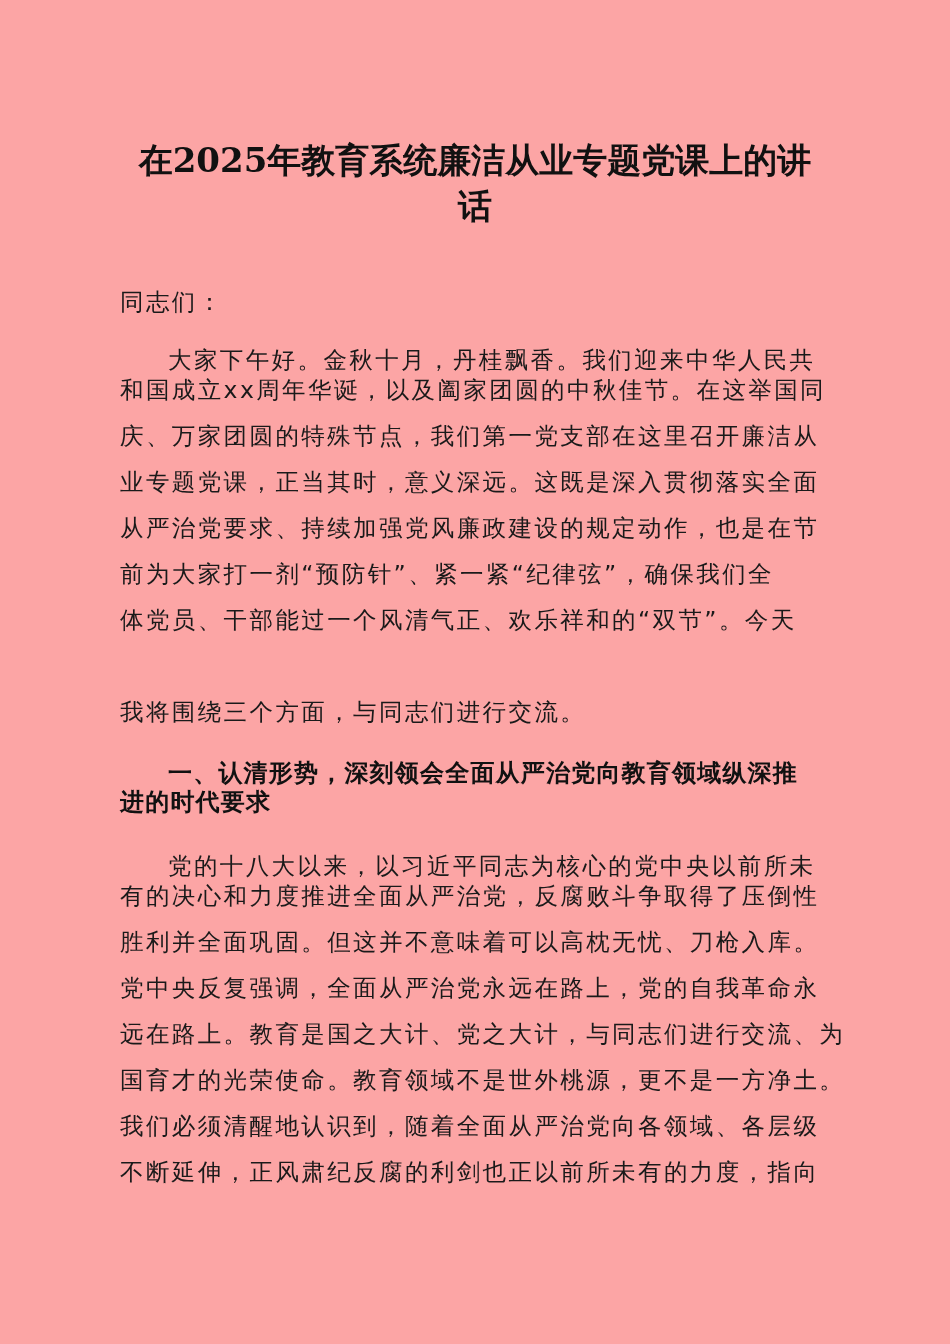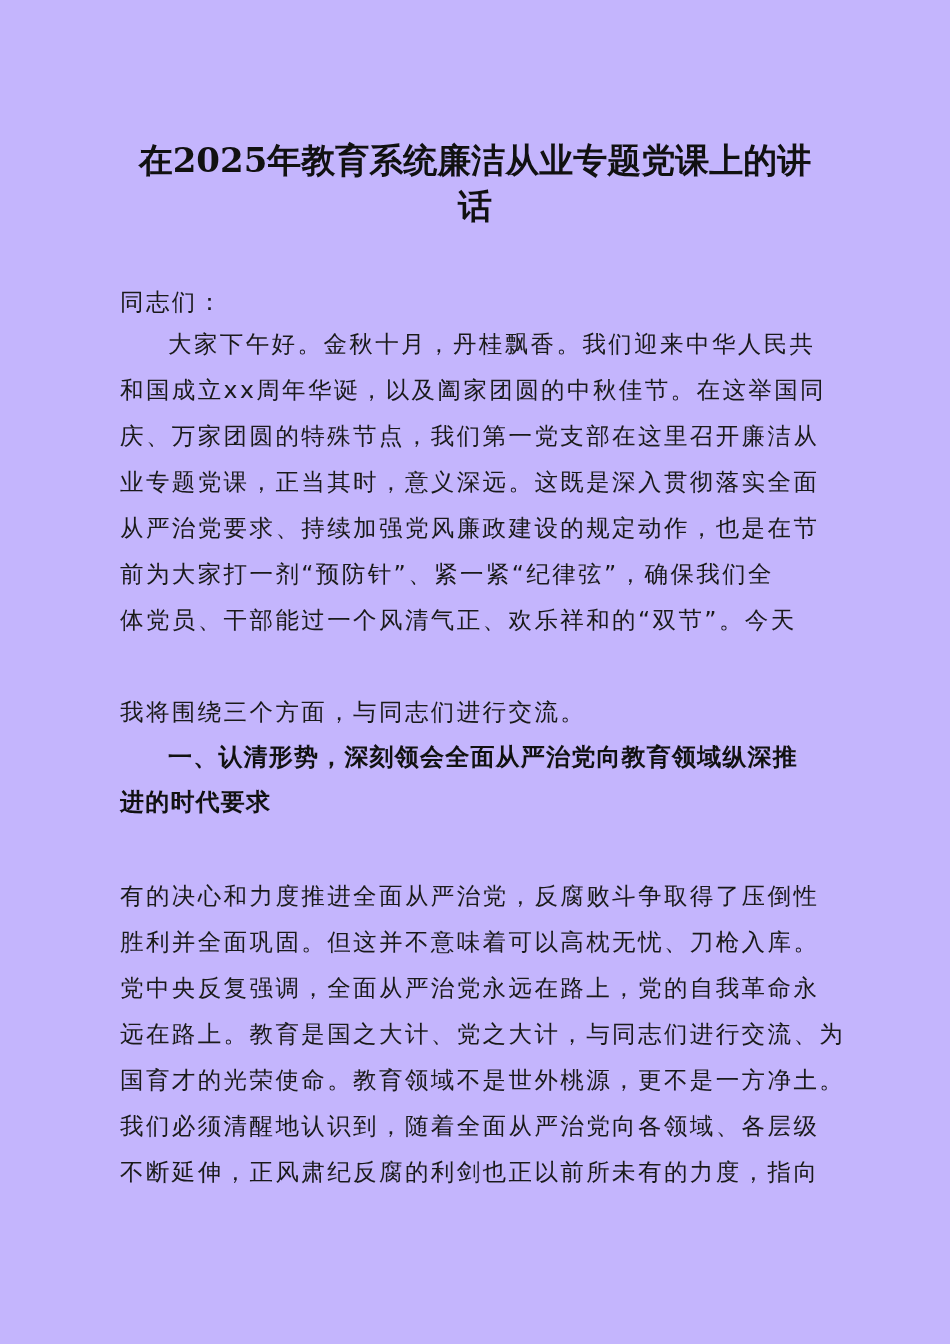--- a/index.html
+++ b/index.html
@@ -1,28 +1,28 @@
 <!DOCTYPE html>
 <html><head>
 <meta charset="utf-8">
 <style>
   html, body { margin:0; padding:0; background:#ffffff; }
   body { width:950px; height:1344px; position:relative; overflow:hidden; }
-  .page { position:absolute; left:0; top:0; width:950px; height:1344px; background:#c4b5fd;text-decoration:underline; }
+  .page { position:absolute; left:0; top:0; width:950px; height:1344px; background:#fca5a5;text-decoration:underline; }
   .title {
     position:absolute; left:100px; width:750px; text-align:center;
     font-family:"DejaVu Serif","Liberation Serif",serif; font-weight:bold;
     font-size:34px; color:#111; letter-spacing:0px; white-space:nowrap;
   }
   .line {
     position:absolute; left:120px; white-space:nowrap;
     font-family:"DejaVu Sans","Liberation Sans",sans-serif;
     font-size:23.5px; color:#1a1a1a; letter-spacing:2.4px;
   }
-  .line.indent { left:168px; }
+  .line.indent { left:168px;margin-top:16px; }
   .line.bold { font-weight:bold; letter-spacing:1.2px; font-size:24px; color:#111; }
 </style>
 </head>
 <body>
 
 <div class="page">
 
   <div class="title" style="top:138px;">在2025年教育系统廉洁从业专题党课上的讲</div>
   <div class="title" style="top:184px;">话</div>
 
@@ -33,20 +33,21 @@
   <div class="line" style="top:420px;">庆、万家团圆的特殊节点，我们第一党支部在这里召开廉洁从</div>
   <div class="line" style="top:466px;">业专题党课，正当其时，意义深远。这既是深入贯彻落实全面</div>
   <div class="line" style="top:512px;">从严治党要求、持续加强党风廉政建设的规定动作，也是在节</div>
   <div class="line" style="top:558px;">前为大家打一剂“预防针”、紧一紧“纪律弦”，确保我们全</div>
   <div class="line" style="top:604px;">体党员、干部能过一个风清气正、欢乐祥和的“双节”。今天</div>
   <div class="line" style="top:696px;">我将围绕三个方面，与同志们进行交流。</div>
 
   <div class="line indent bold" style="top:741px;">一、认清形势，深刻领会全面从严治党向教育领域纵深推</div>
   <div class="line bold" style="top:786px;">进的时代要求</div>
 
+  <div class="line indent" style="top:834px;">党的十八大以来，以习近平同志为核心的党中央以前所未</div>
   <div class="line" style="top:880px;">有的决心和力度推进全面从严治党，反腐败斗争取得了压倒性</div>
   <div class="line" style="top:926px;">胜利并全面巩固。但这并不意味着可以高枕无忧、刀枪入库。</div>
   <div class="line" style="top:972px;">党中央反复强调，全面从严治党永远在路上，党的自我革命永</div>
   <div class="line" style="top:1018px;">远在路上。教育是国之大计、党之大计，与同志们进行交流、为</div>
   <div class="line" style="top:1064px;">国育才的光荣使命。教育领域不是世外桃源，更不是一方净土。</div>
   <div class="line" style="top:1110px;">我们必须清醒地认识到，随着全面从严治党向各领域、各层级</div>
   <div class="line" style="top:1156px;">不断延伸，正风肃纪反腐的利剑也正以前所未有的力度，指向</div>
 
 </div>
 

